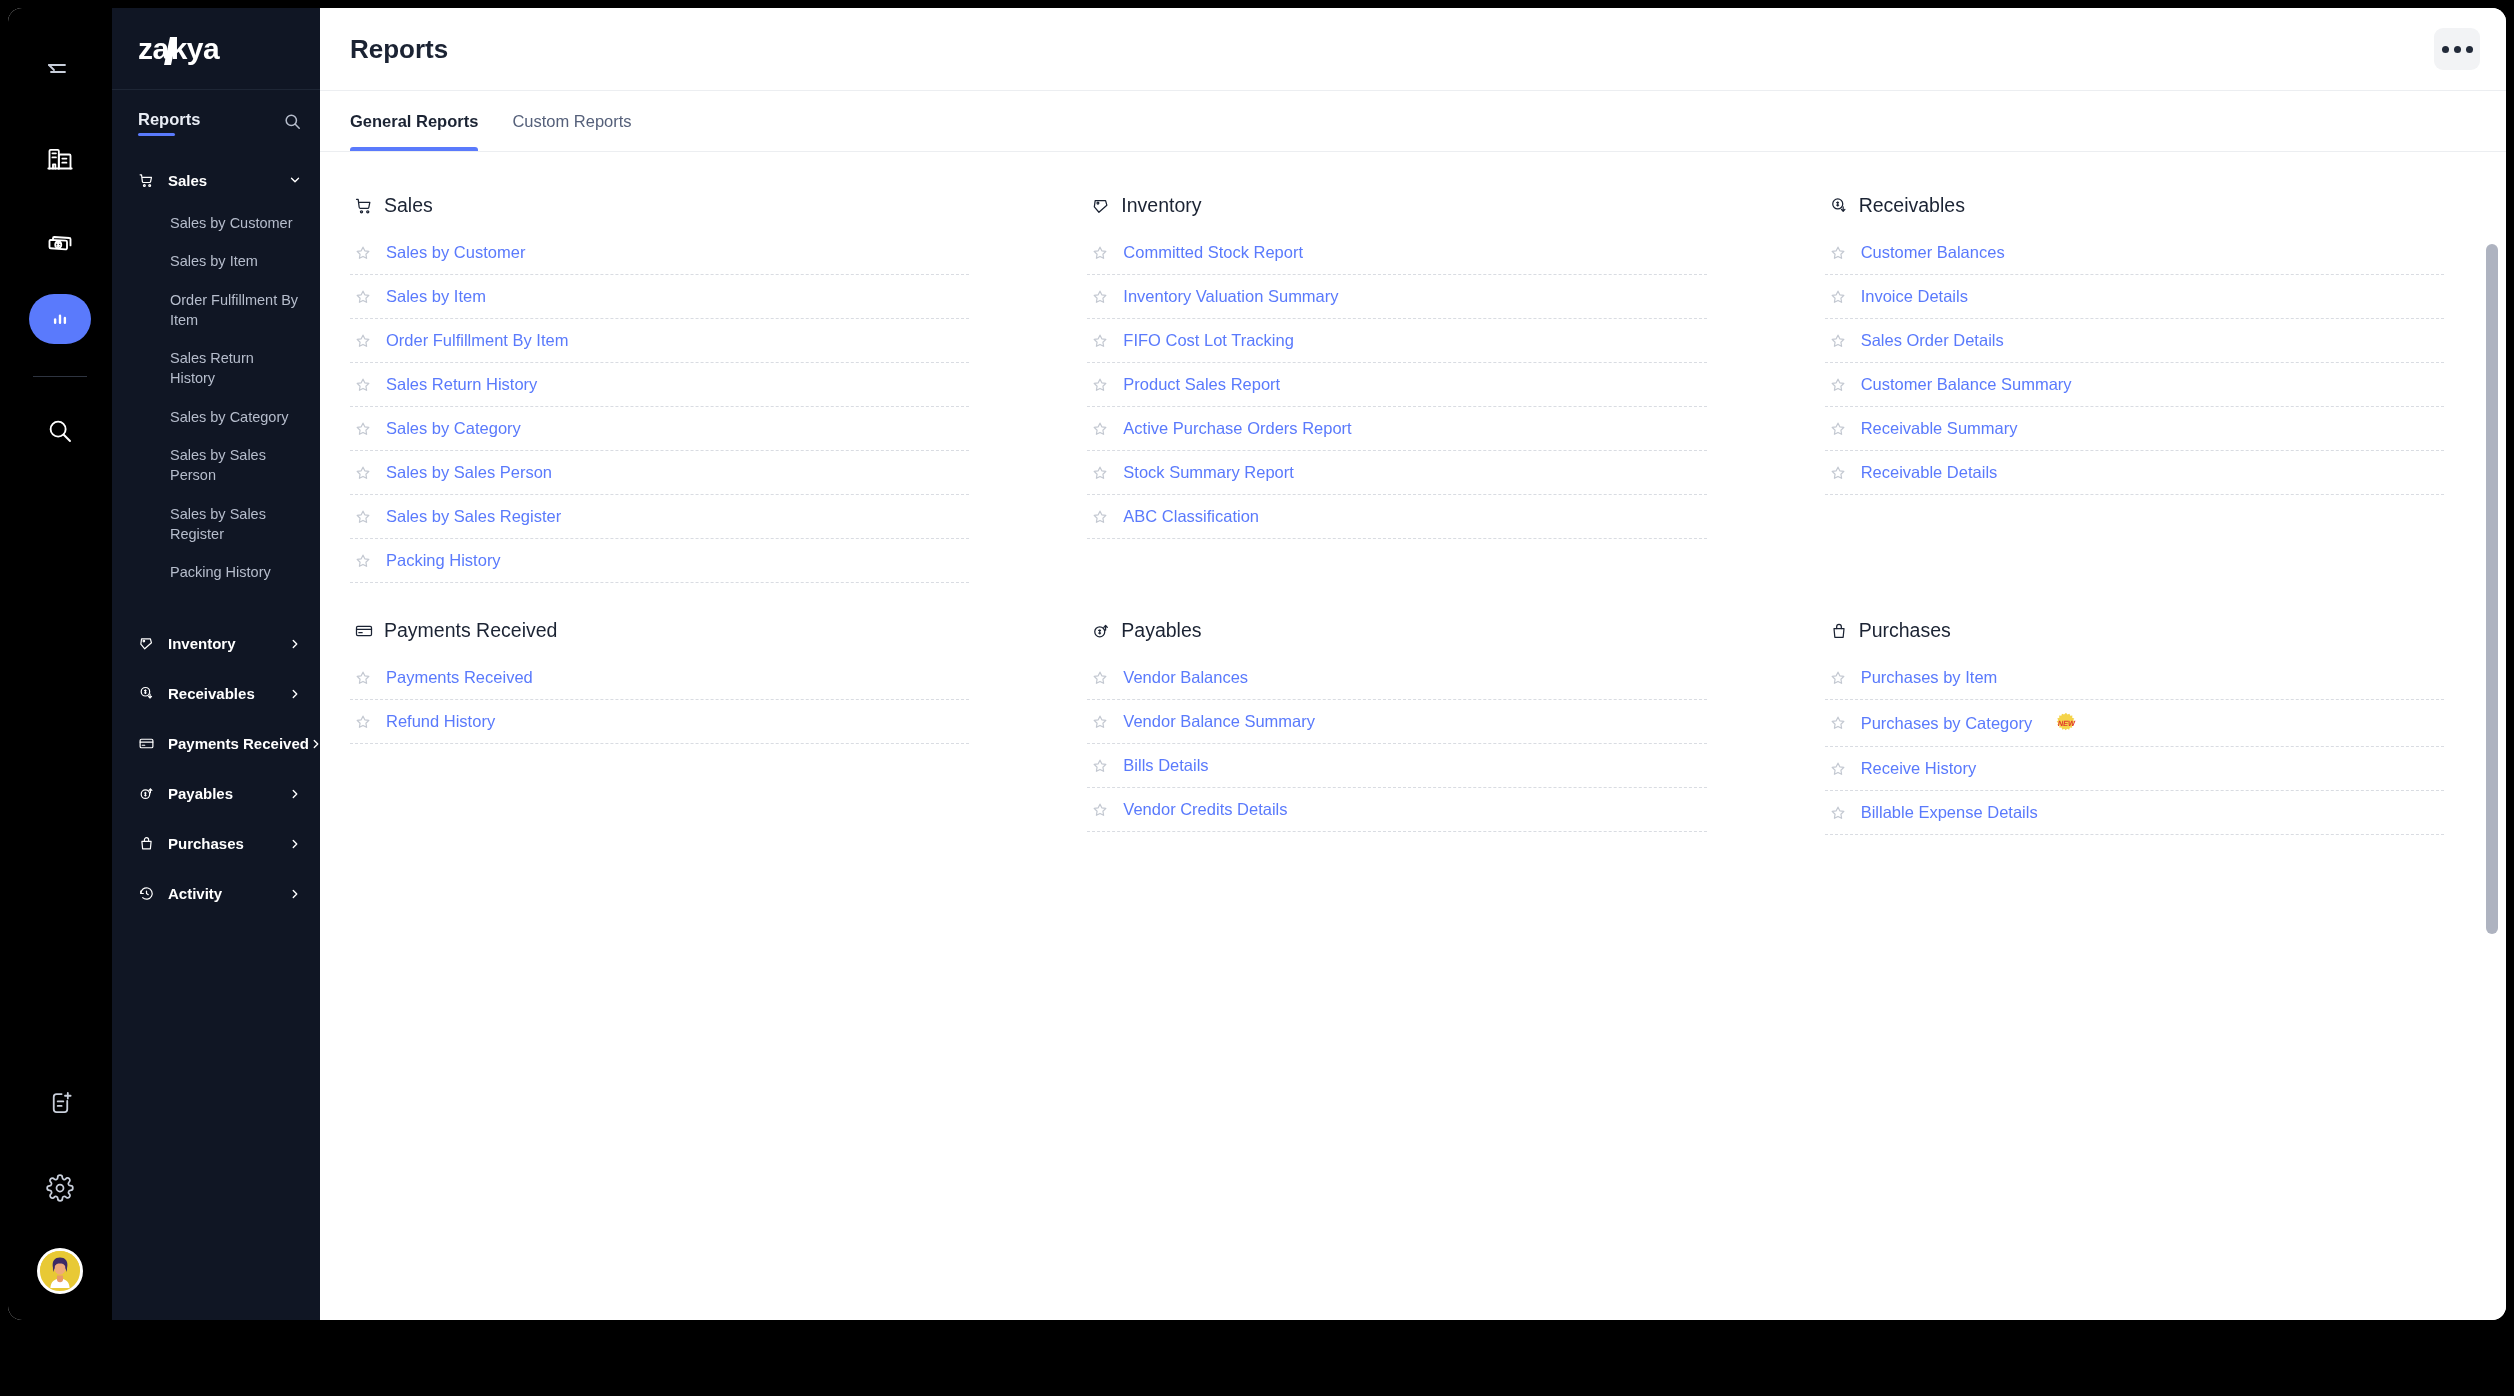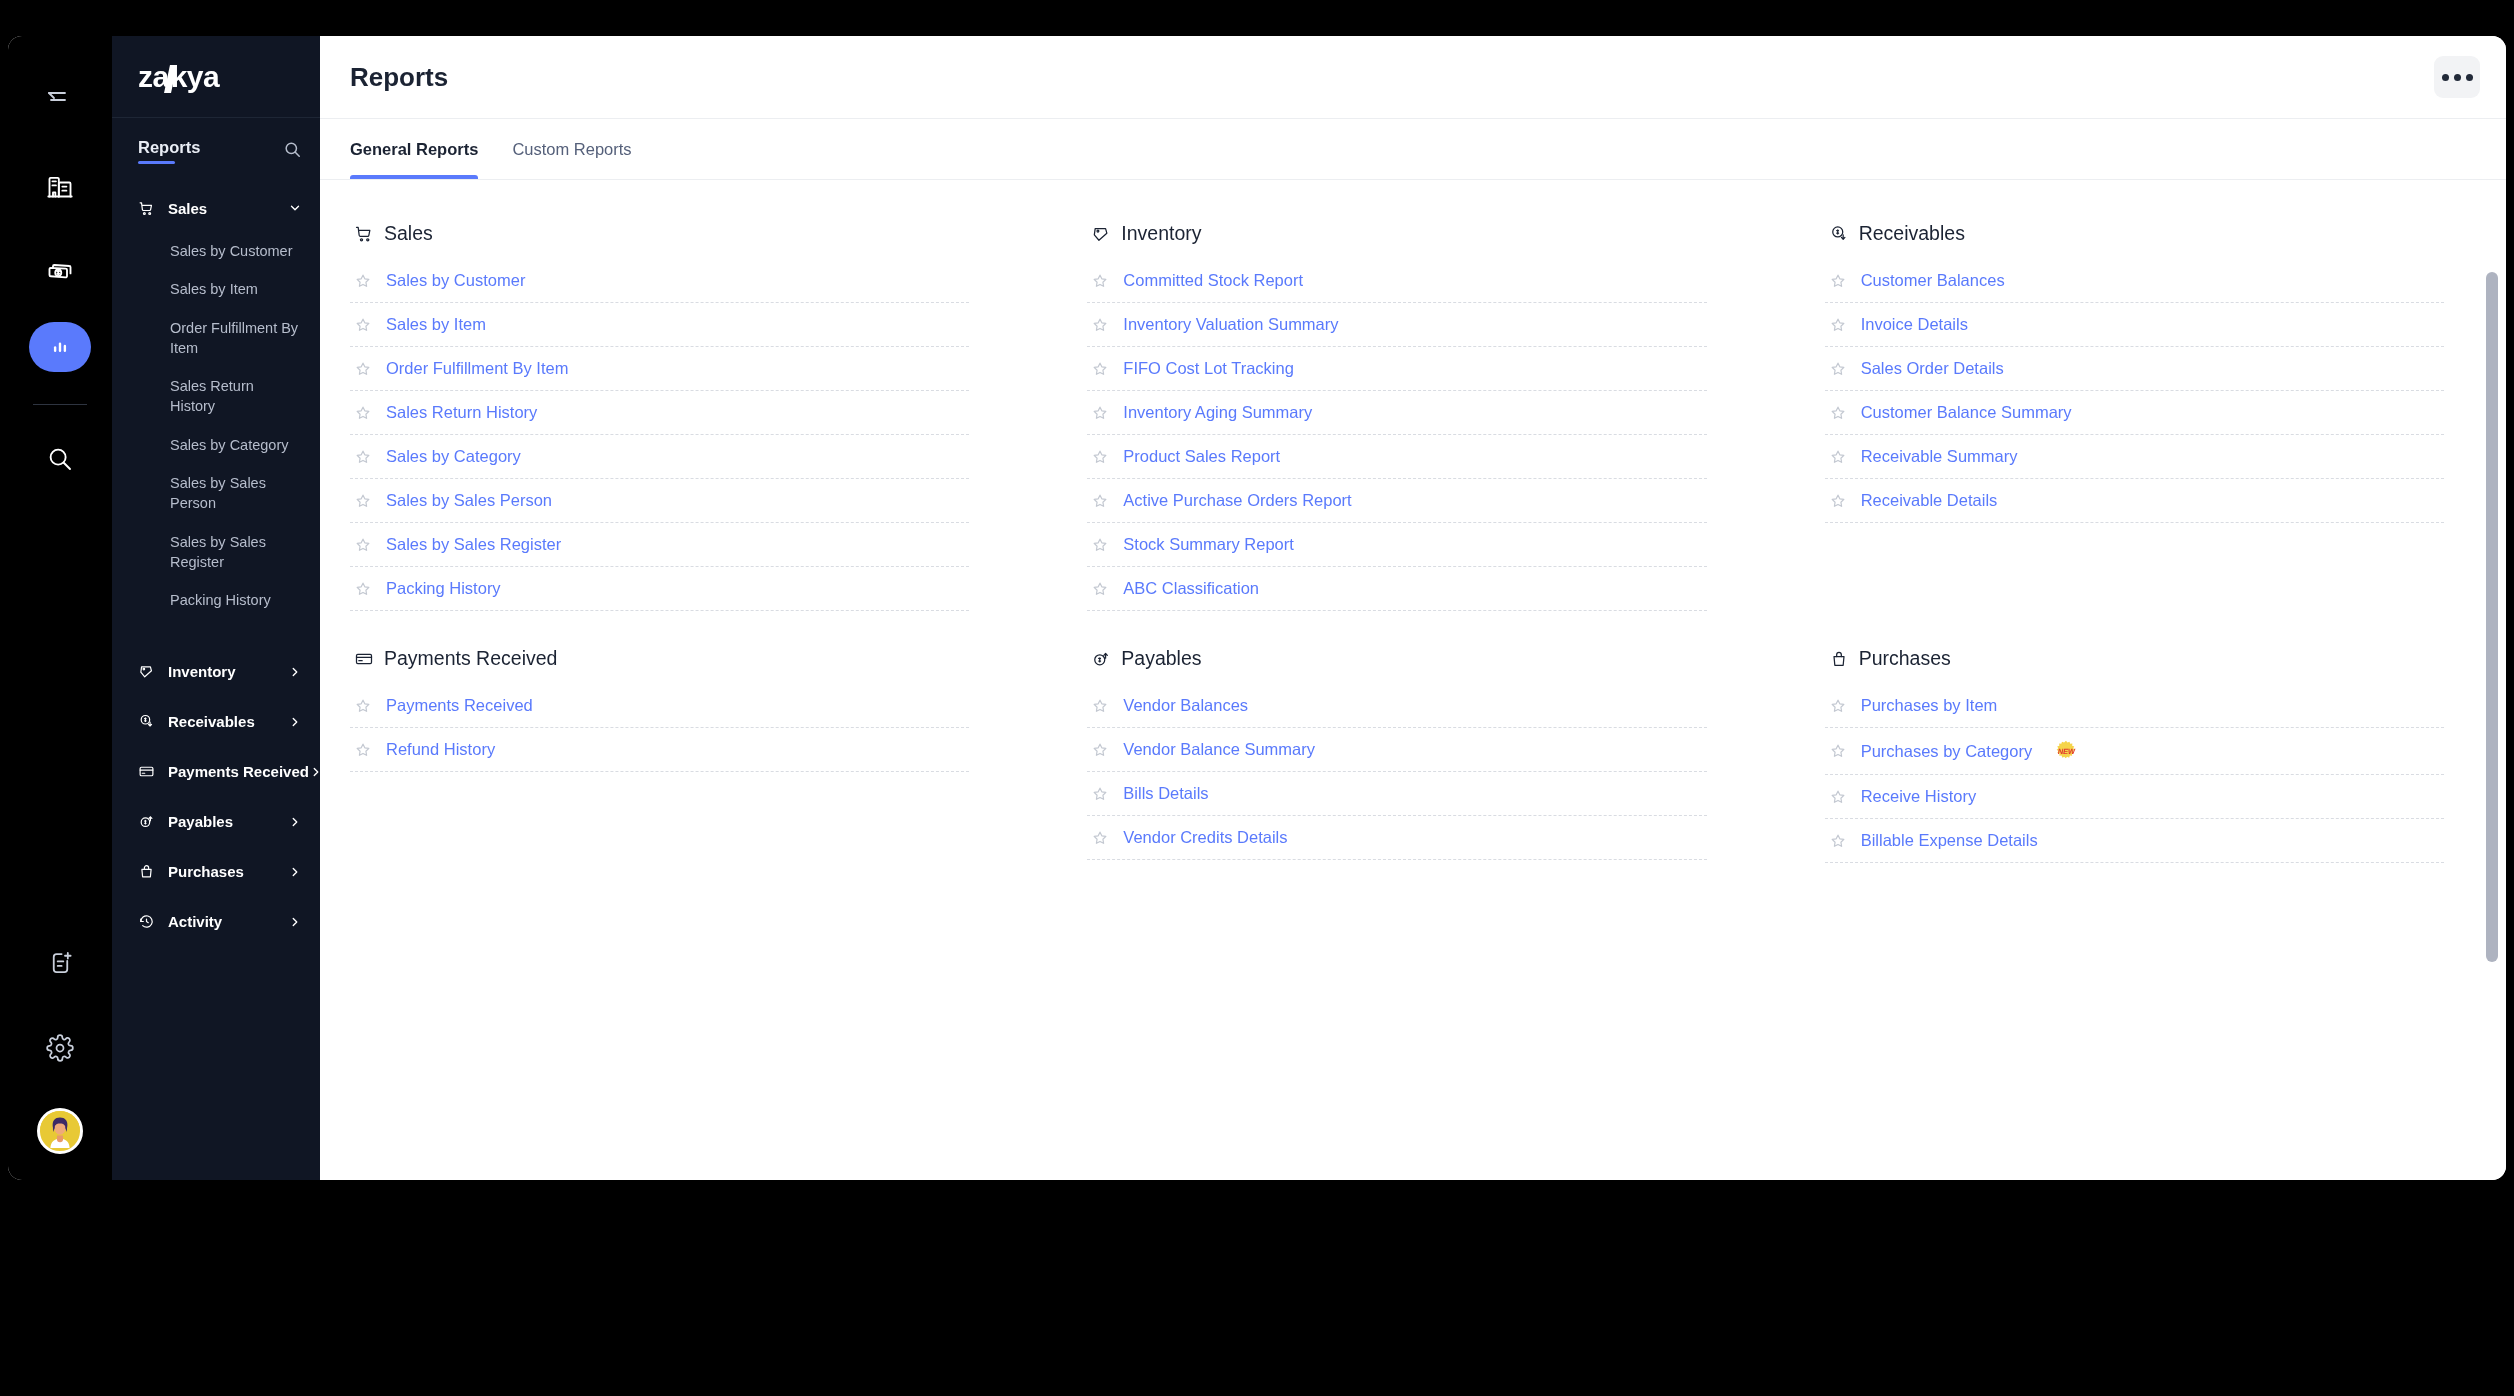--- a/index.html
+++ b/index.html
@@ -7,26 +7,25 @@
   html, body {
     width: 2514px; height: 1396px;
     background: #000;
     font-family: "Liberation Sans", sans-serif;
     overflow: hidden;
   }
 
   .app {
     position: absolute;
     left: 8px; top: 8px;
-    width: 2498px; height: 1144px;
+    width: 2498px; height: 1312px;
     background: #ffffff;
     border-radius: 14px;
     overflow: hidden;
     display: flex;
-    margin-top: 28px;
   }
 
   
   .rail {
     width: 104px;
     background: #000000;
     flex: 0 0 104px;
     display: flex;
     flex-direction: column;
     align-items: center;
@@ -615,28 +614,20 @@
                   </svg>
                 </span>
               <a class="rlink">FIFO Cost Lot Tracking</a>
             </li>
             <li class="rrow">
               <span class="star">
                   <svg width="18" height="18" viewBox="0 0 24 24" fill="none" stroke="#c3c8d1" stroke-width="1.6" stroke-linejoin="round">
                     <path d="M12 4.2l2.4 4.9 5.4.8-3.9 3.8.9 5.4-4.8-2.5-4.8 2.5.9-5.4-3.9-3.8 5.4-.8z"></path>
                   </svg>
                 </span>
-              <a class="rlink">Inventory Aging Summary</a>
-            </li>
-            <li class="rrow">
-              <span class="star">
-                  <svg width="18" height="18" viewBox="0 0 24 24" fill="none" stroke="#c3c8d1" stroke-width="1.6" stroke-linejoin="round">
-                    <path d="M12 4.2l2.4 4.9 5.4.8-3.9 3.8.9 5.4-4.8-2.5-4.8 2.5.9-5.4-3.9-3.8 5.4-.8z"></path>
-                  </svg>
-                </span>
               <a class="rlink">Product Sales Report</a>
             </li>
             <li class="rrow">
               <span class="star">
                   <svg width="18" height="18" viewBox="0 0 24 24" fill="none" stroke="#c3c8d1" stroke-width="1.6" stroke-linejoin="round">
                     <path d="M12 4.2l2.4 4.9 5.4.8-3.9 3.8.9 5.4-4.8-2.5-4.8 2.5.9-5.4-3.9-3.8 5.4-.8z"></path>
                   </svg>
                 </span>
               <a class="rlink">Active Purchase Orders Report</a>
             </li>

